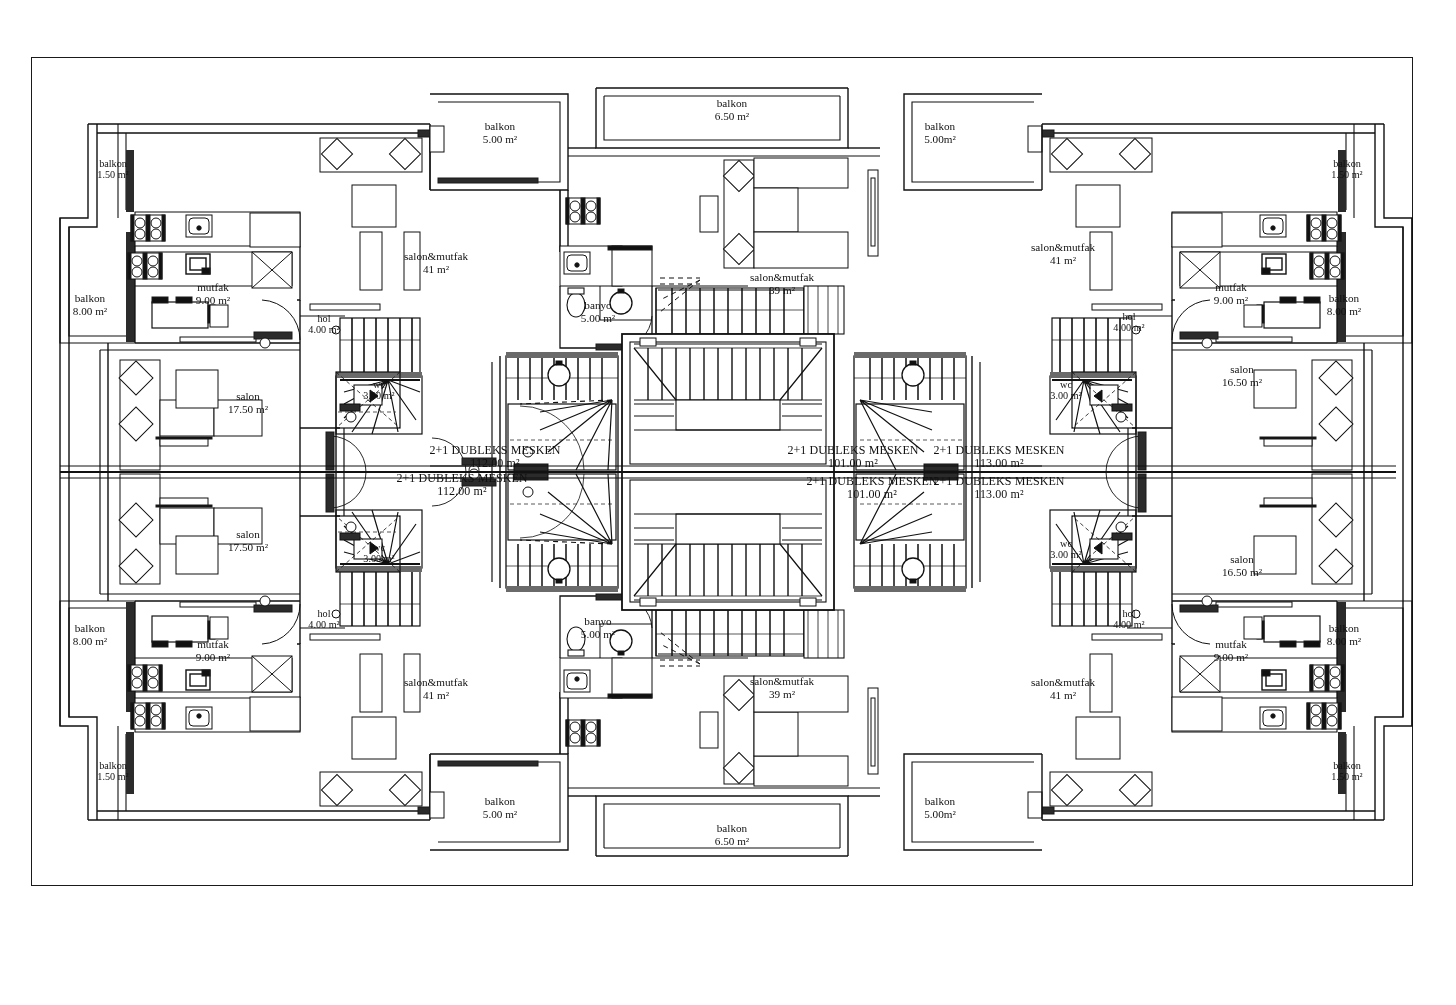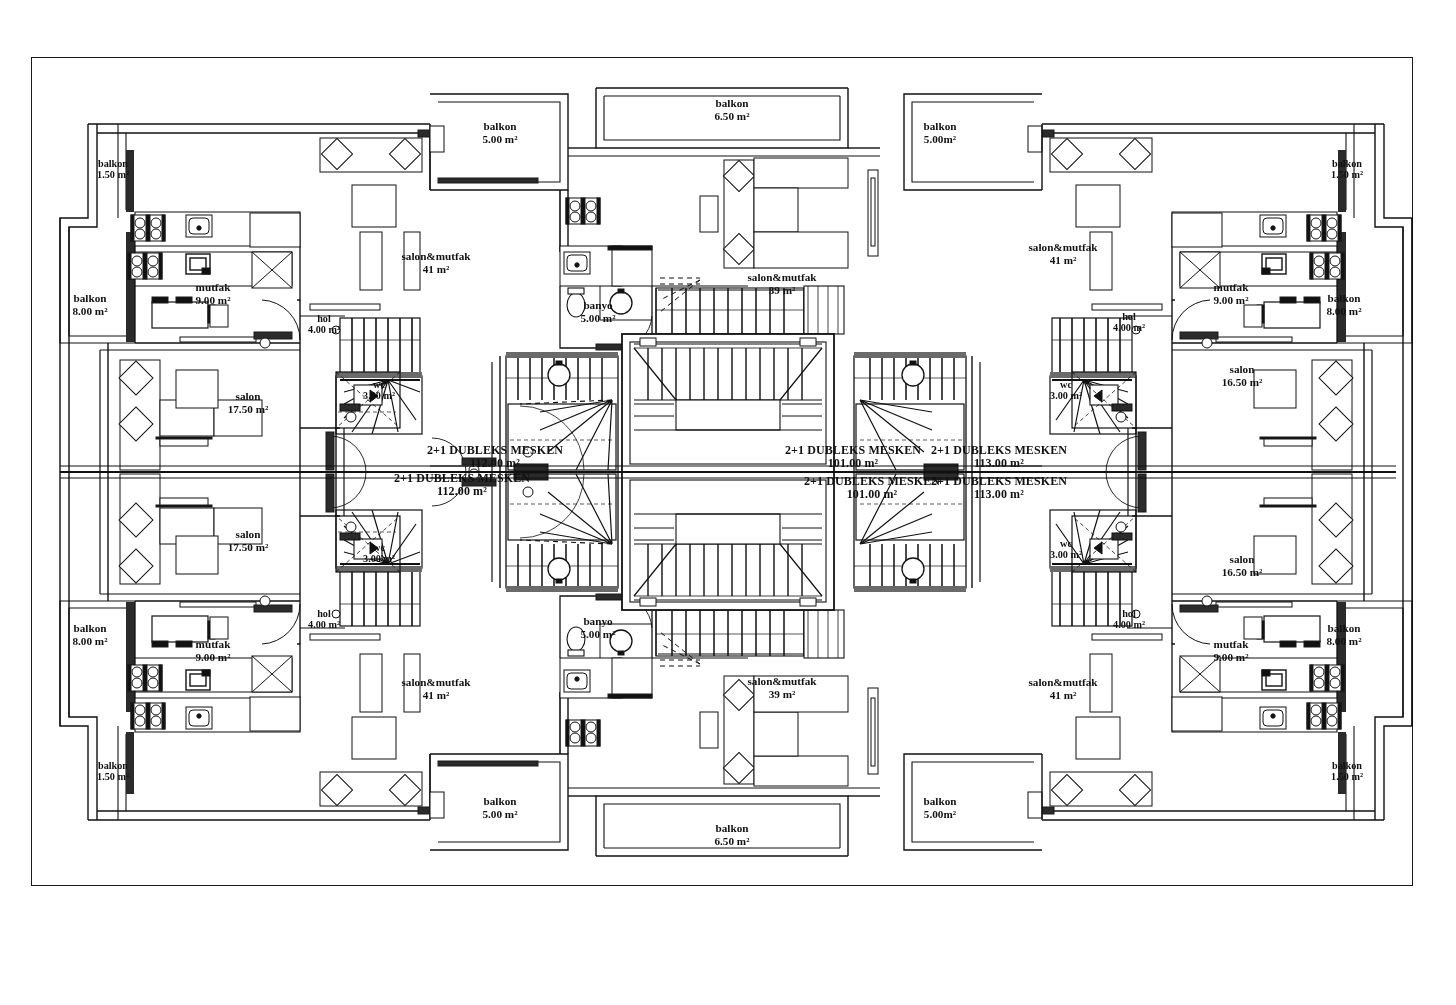--- a/index.html
+++ b/index.html
@@ -33,21 +33,20 @@
 
   
   .lbl{
     position:absolute;
     text-align:center;
     font-family:"Liberation Serif", serif;
     color:#111;
     white-space:nowrap;
     line-height:1.12;
     pointer-events:none;
-    font-weight:bold;
   }
   .lbl .n{display:block;}
   .lbl .a{display:block;}
   .s11{font-size:11.2px;}
   .s10{font-size:10.2px;}
   .unit-lbl{font-size:12px;letter-spacing:.1px;}
 </style>
 </head>
 <body>
 

